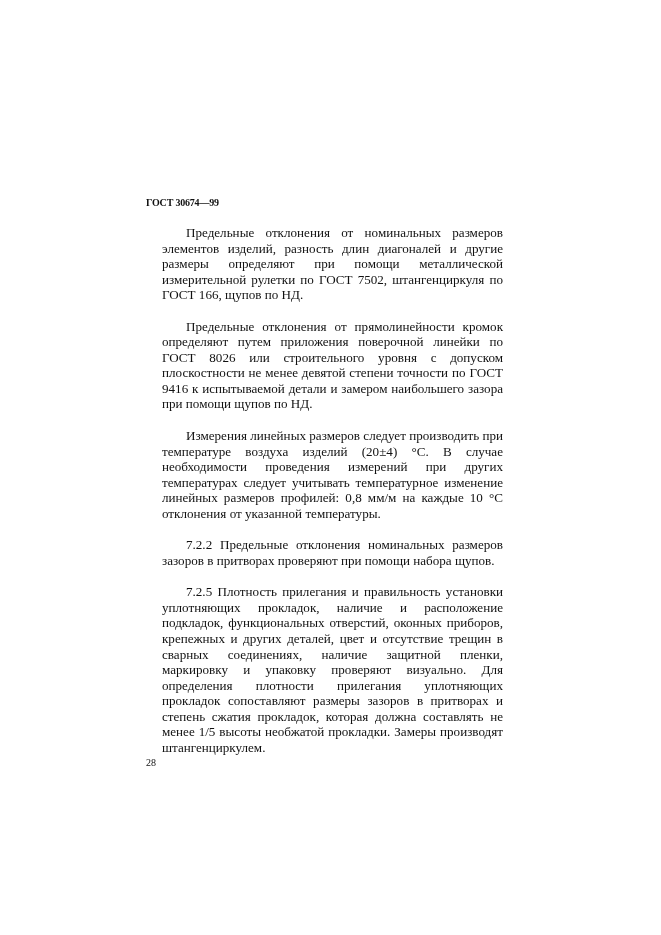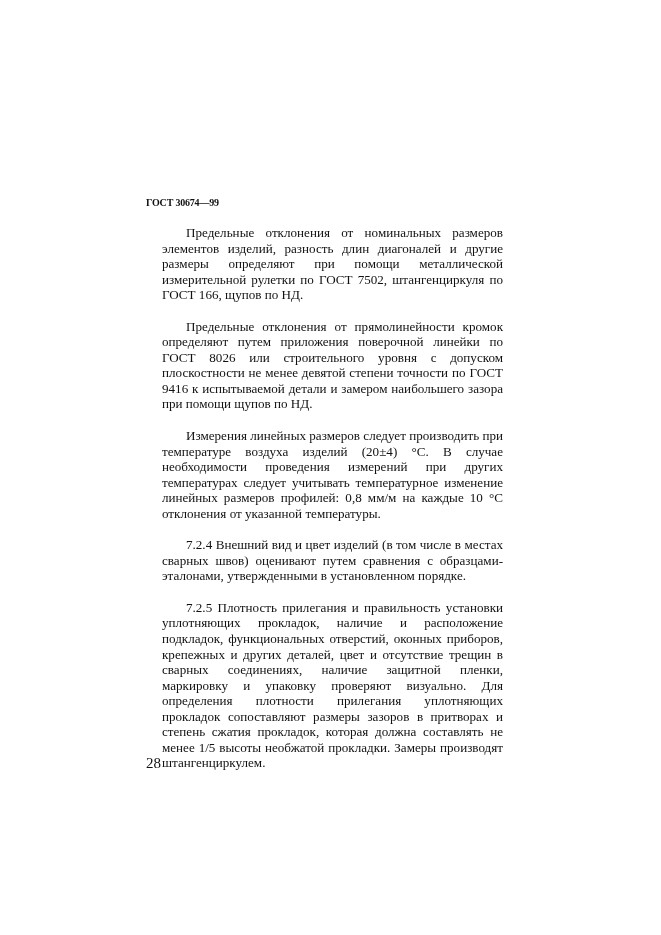--- a/index.html
+++ b/index.html
@@ -36,29 +36,29 @@
       margin: 16px;
       hyphens: manual;
     }
     .para.last {
       text-align-last: justify;
     }
     .page-number {
       position: absolute;
       left: 146px;
       top: 756px;
-      font-size: 15px;
+      font-size: 10px;
       line-height: 14px;
     }
   </style>
 </head>
 <body>
 
 <div class="page">
   <div class="doc-header">ГОСТ 30674—99</div>
   <p class="para">Предельные отклонения от номинальных размеров элементов изделий, разность длин диагоналей и другие размеры определяют при помощи металлической измерительной рулетки по ГОСТ 7502, штангенциркуля по ГОСТ 166, щупов по НД.</p>
   <p class="para">Предельные отклонения от прямолинейности кромок определяют путем приложения поверочной линейки по ГОСТ 8026 или строительного уровня с допуском плоскостности не менее девятой степени точности по ГОСТ 9416 к испытываемой детали и замером наибольшего зазора при помощи щупов по НД.</p>
   <p class="para">Измерения линейных размеров следует производить при температуре воздуха изделий (20±4) °С. В случае необходимости проведения измерений при других температурах следует учитывать температурное изменение линейных размеров профилей: 0,8 мм/м на каждые 10 °С отклонения от указанной температуры.</p>
-  <p class="para">7.2.4 Внешний вид и цвет изделий (в том числе в местах сварных швов) оценивают путем сравнения с образцами-эталонами, утвержденными в установленном порядке.</p>
+  <p class="para">7.2.2 Предельные отклонения номинальных размеров зазоров в притворах проверяют при помощи набора щупов.</p>
   <p class="para">7.2.5 Плотность прилегания и правильность установки уплотняющих прокладок, наличие и расположение подкладок, функциональных отверстий, оконных приборов, крепежных и других деталей, цвет и отсутствие трещин в сварных соединениях, наличие защитной пленки, маркировку и упаковку проверяют визуально. Для определения плотности прилегания уплотняющих прокладок сопоставляют размеры зазоров в притворах и степень сжатия прокладок, которая должна составлять не менее 1/5 высоты необжатой прокладки. Замеры производят штангенциркулем.</p>
 </div>
 
 <div class="page-number">28</div>
 
 </body></html>

